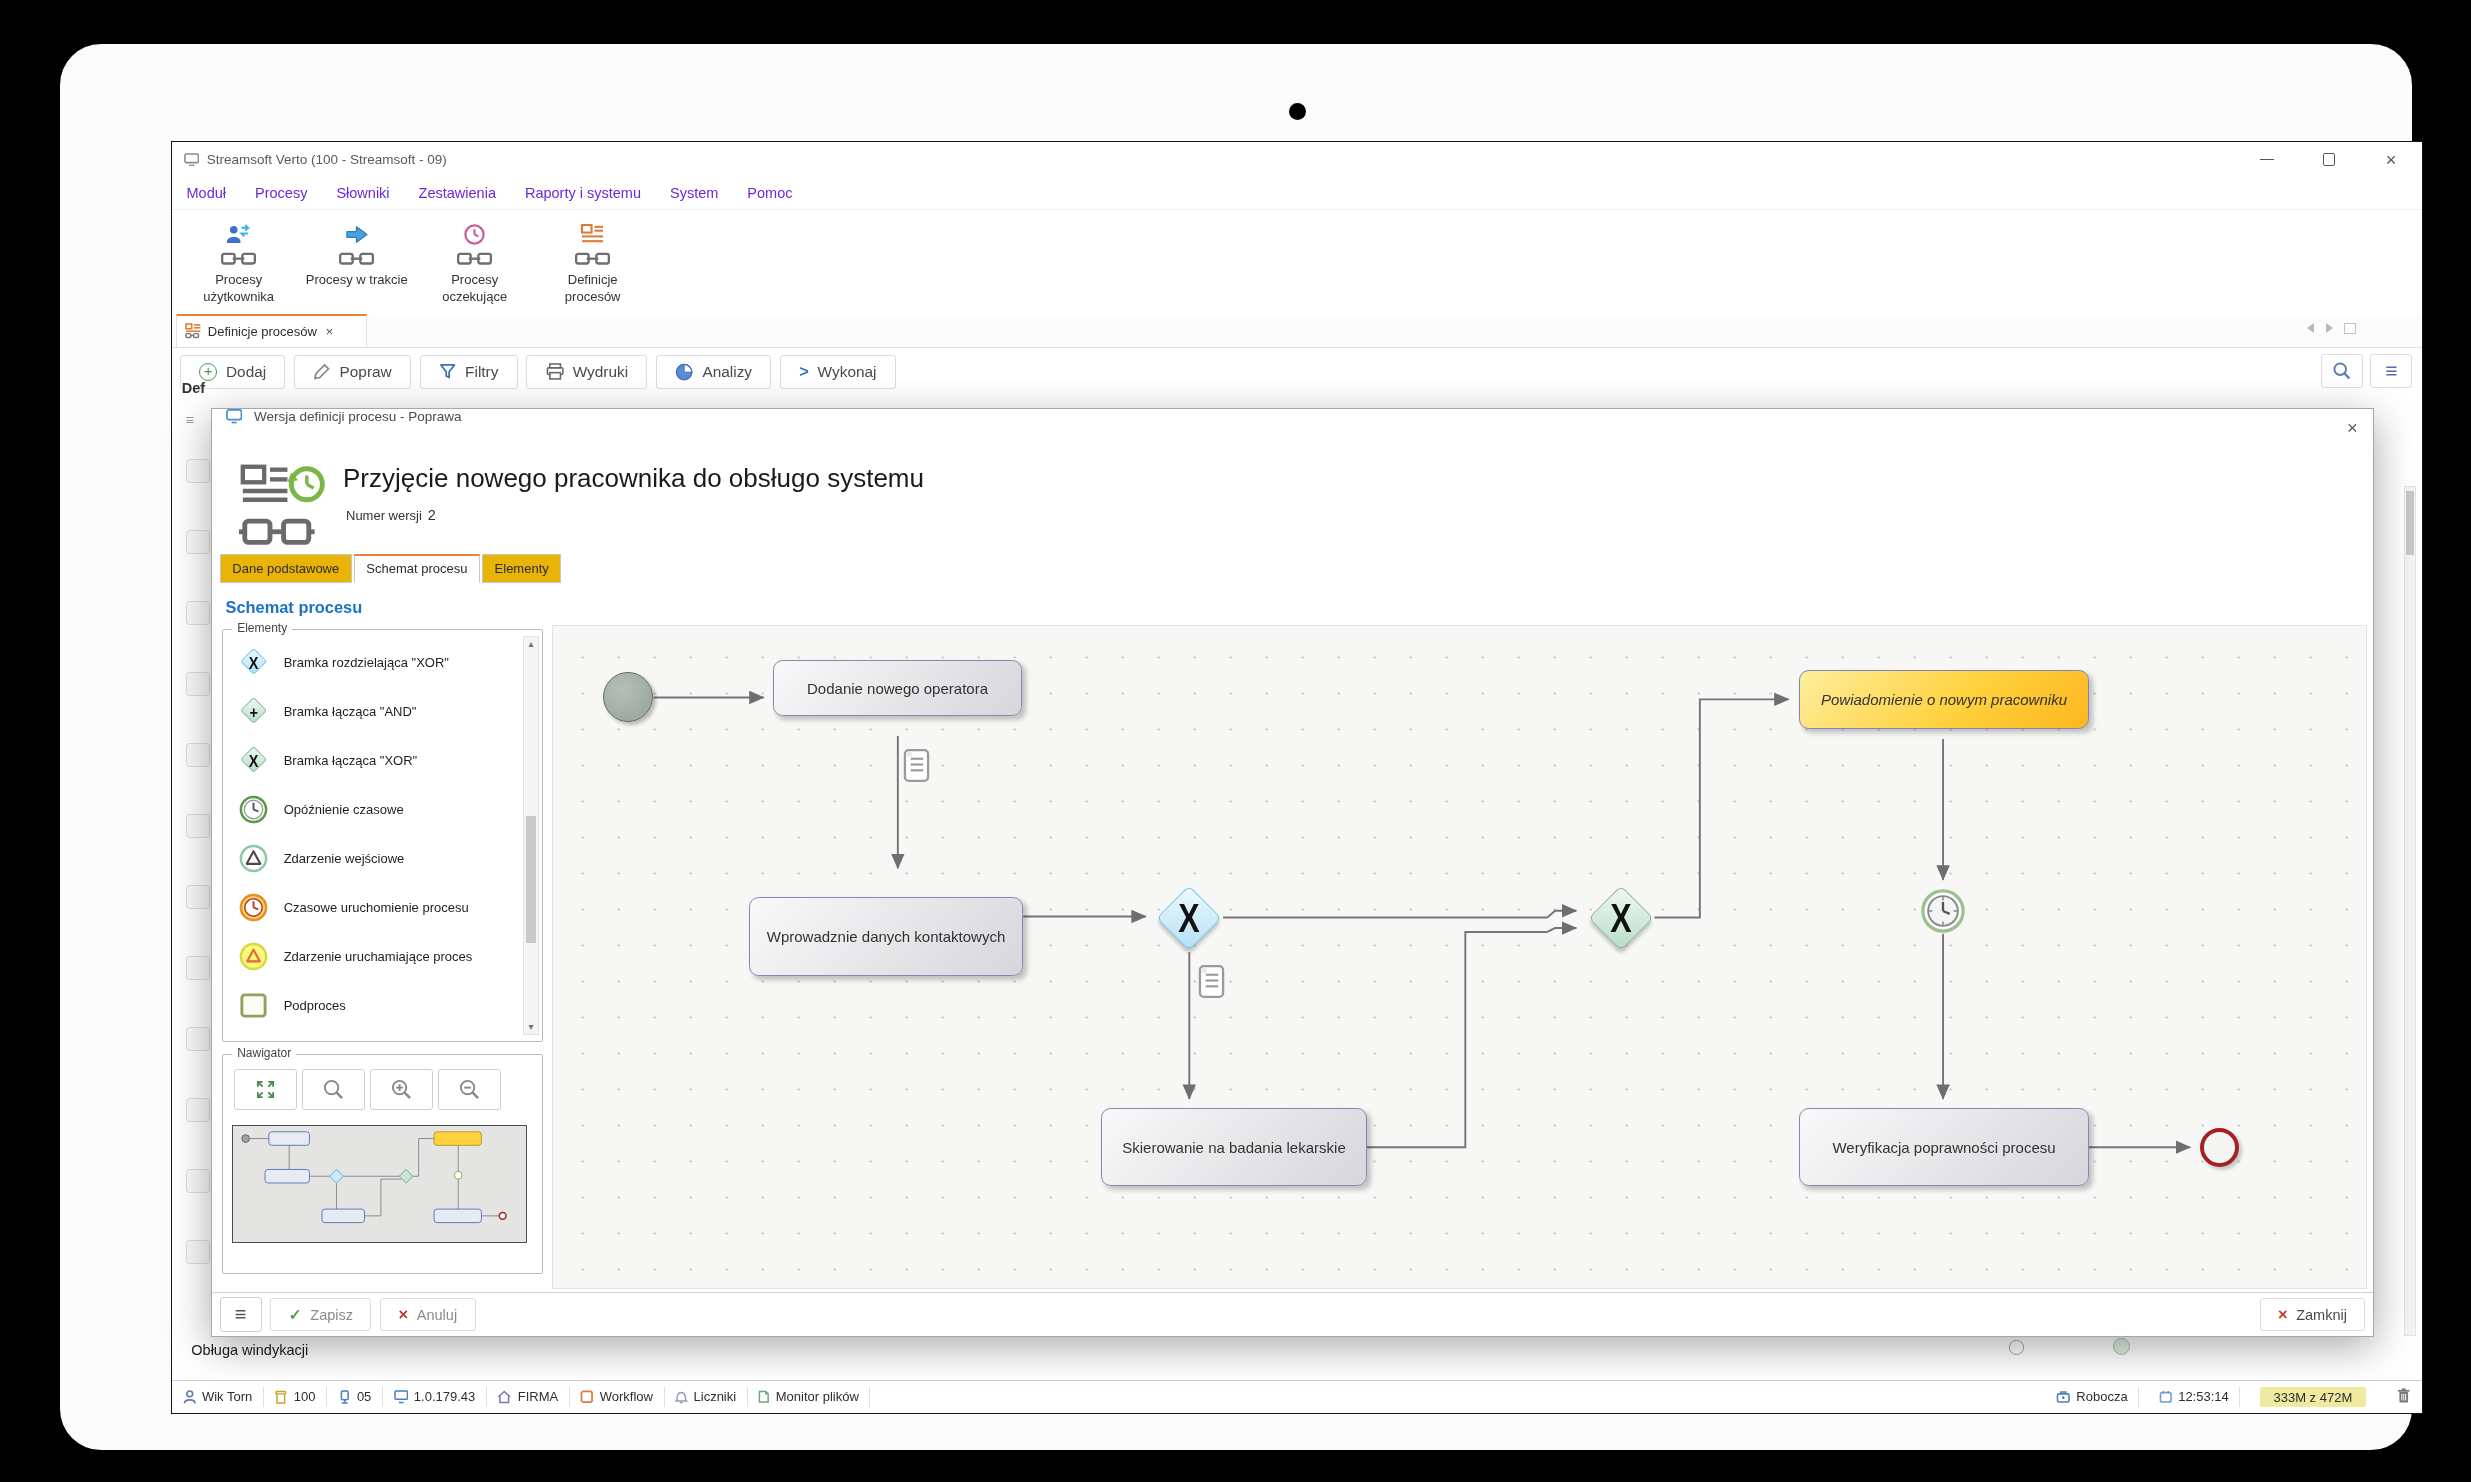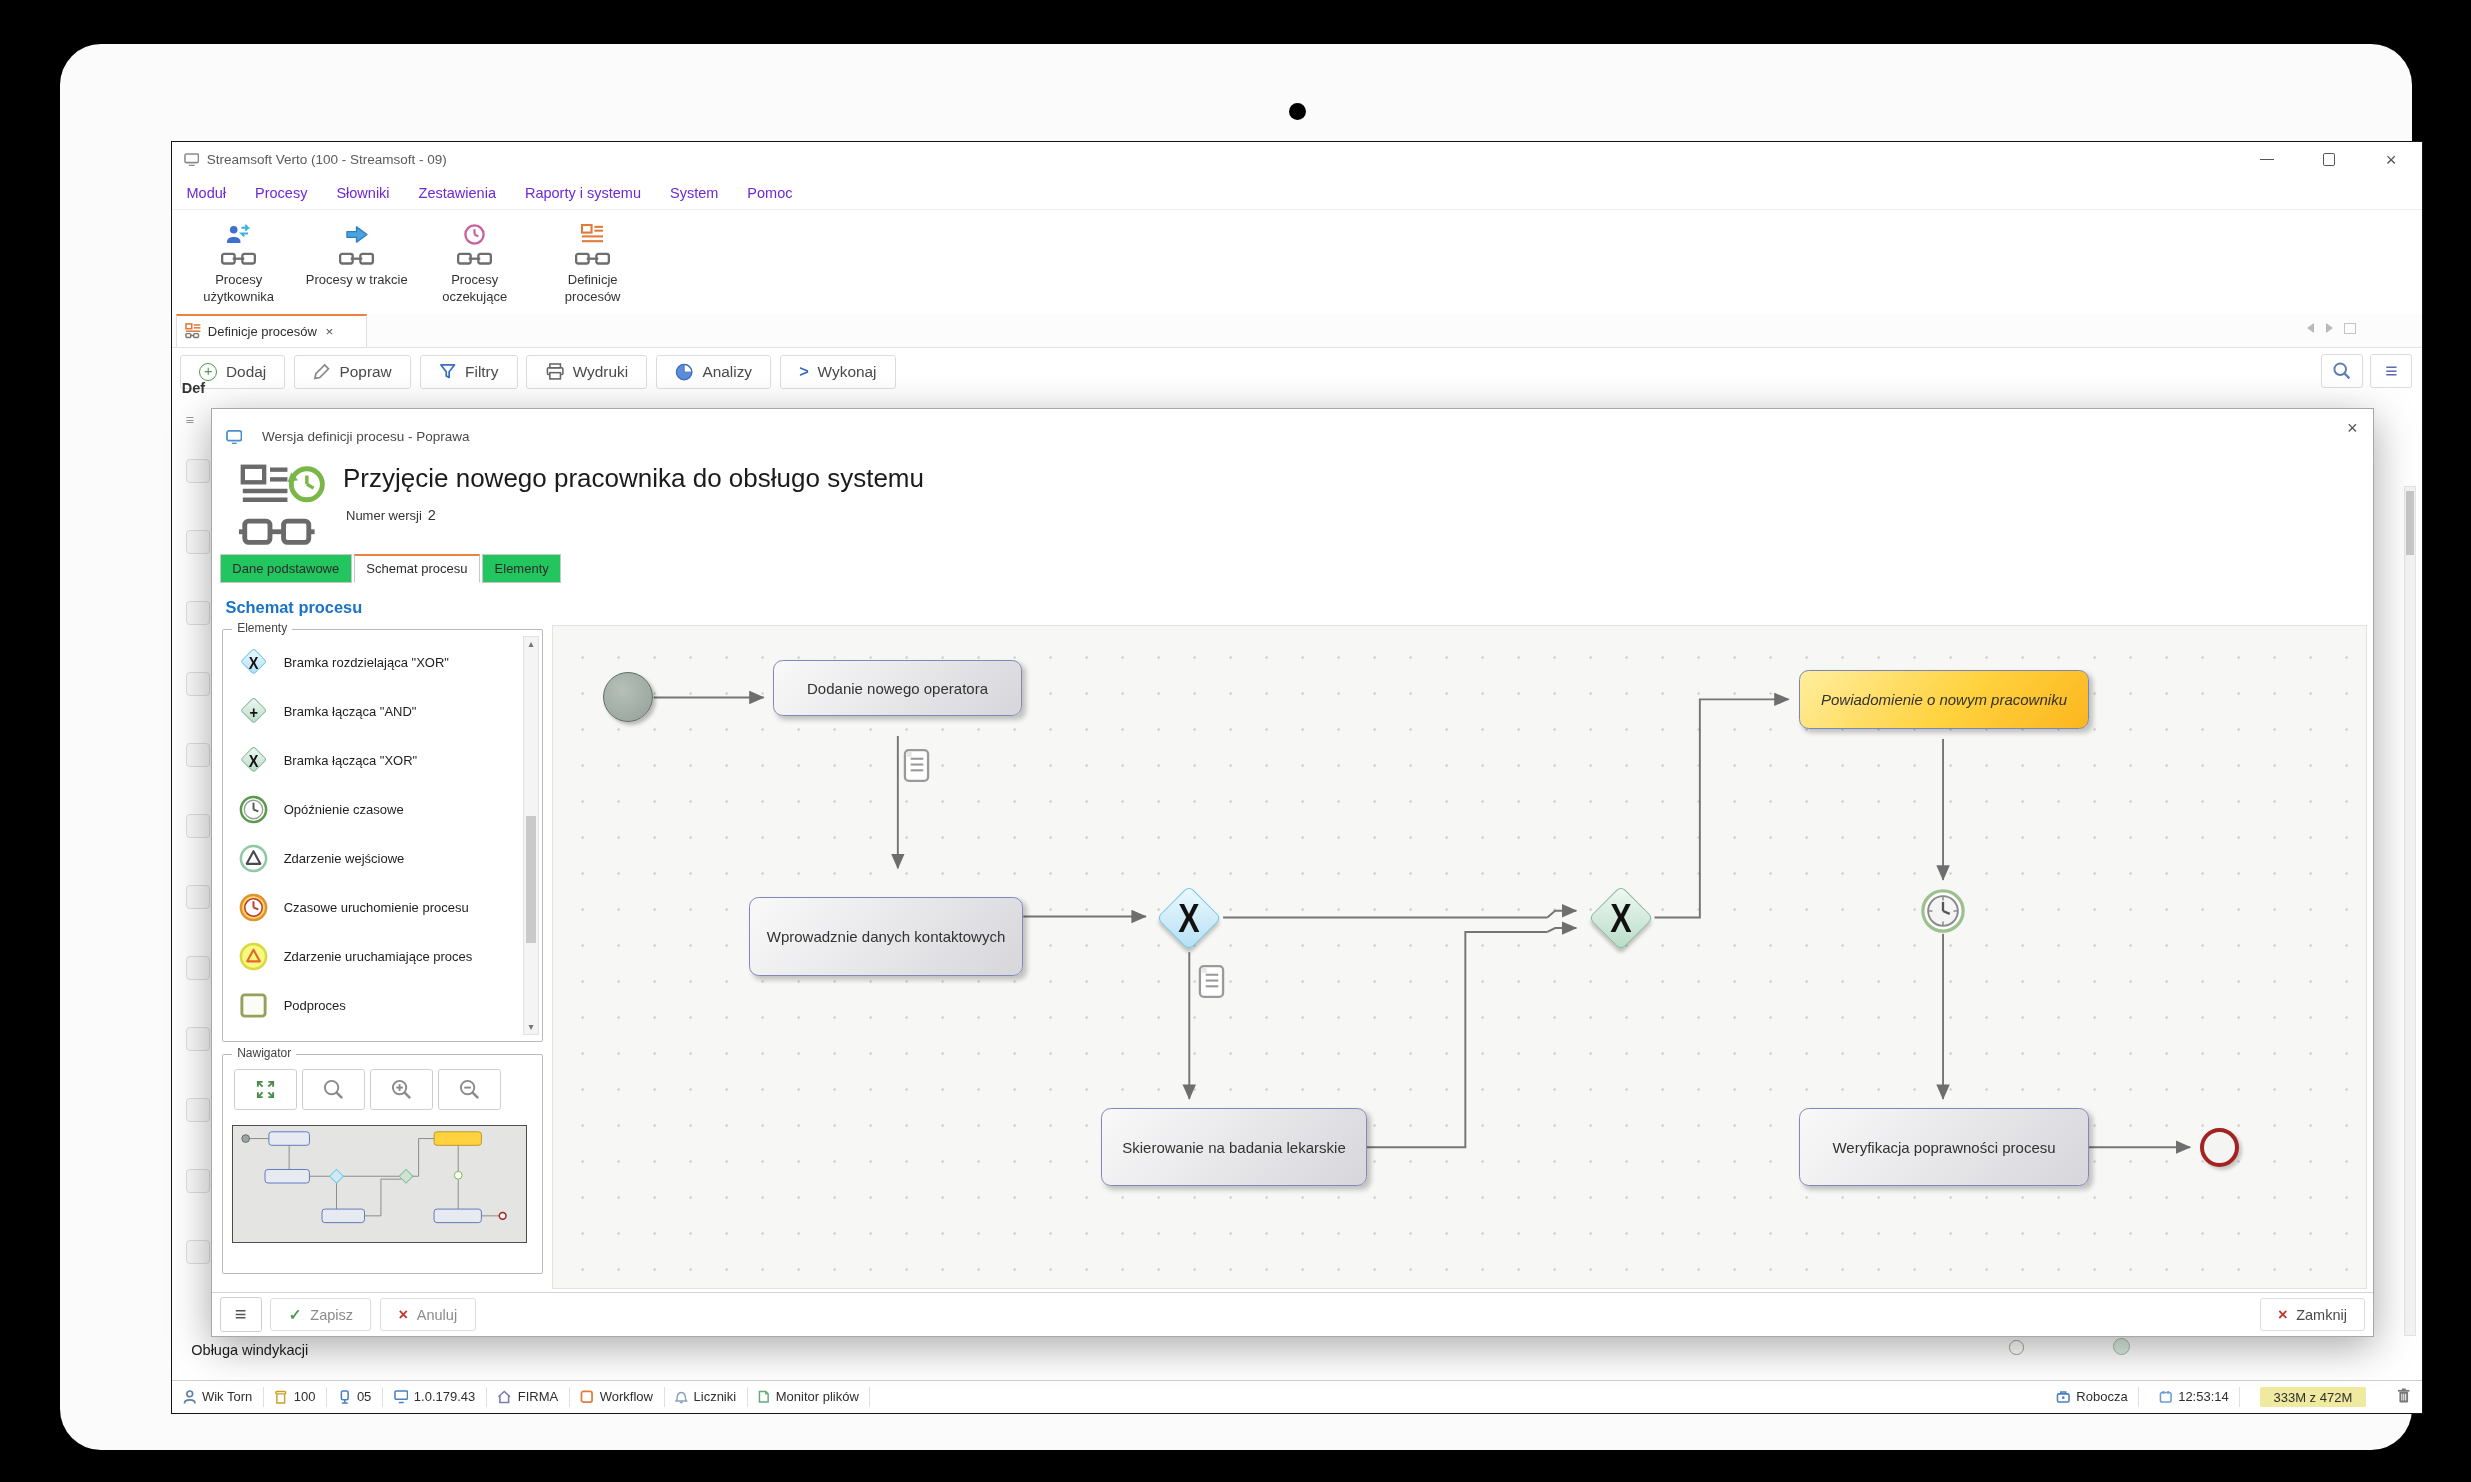--- a/index.html
+++ b/index.html
@@ -70,30 +70,30 @@
   .statusbar { position:absolute; left:0; bottom:0; right:0; height:33px; border-top:1px solid #cfcfcf;
                display:flex; align-items:center; font-size:13px; color:#2e2e2e; background:#fff; }
   .sitem { display:flex; align-items:center; gap:5.8px; padding:0 10.6px; height:19.3px; border-right:1px solid #e0e0e0; }
   .sright { margin-left:auto; display:flex; align-items:center;gap:9px; }
   .hl { background:#efeaa0; padding:2.9px 13.5px; border-radius:1.9px; }
   .trash-wrap { padding:0 11.6px; }
 
   
   .dialog { position:absolute; left:39px; top:266px; width:2163px; height:929px; background:#fff;
             border:1px solid #a8a8a8; box-shadow:0 9.7px 39px rgba(0,0,0,.35); }
-  .dlg-title { position:absolute; left:0; top:0; right:0; height:35px; display:flex; align-items:flex-end; gap:20px; padding:0 13.5px; }
+  .dlg-title { position:absolute; left:0; top:0; right:0; height:35px; display:flex; align-items:flex-start; gap:12px; padding:0 13.5px; }
   .dlg-title .dtxt { font-size:13.5px; color:#4a4a4a; }
   .dlg-close { position:absolute; right:15.4px; top:7.7px; font-size:18.3px; color:#555; }
   .dlg-headicon { position:absolute; left:25px; top:50px; }
   .dlg-heading { position:absolute; left:131px; top:54px; font-size:26px; color:#1b1b1b; }
   .dlg-version { position:absolute; left:134px; top:98px; font-size:13px; color:#333; }
   .dlg-version b { font-size:14.5px; font-weight:normal; margin-left:5.8px; }
 
   .dlg-tabs { position:absolute; left:7.7px; top:145px; display:flex; align-items:flex-end; }
-  .dtab { background:#22c55e; border:1px solid #c7c7c7; padding:5.8px 11.6px 5.8px; font-size:13px; color:#2c2c2c; margin-right:1.9px; }
+  .dtab { background:#eab308; border:1px solid #c7c7c7; padding:5.8px 11.6px 5.8px; font-size:13px; color:#2c2c2c; margin-right:1.9px; }
   .dtab.active { background:#fff; border-top:2.9px solid #e8823c; border-bottom:1px solid #fff; padding-top:4.8px; }
 
   .sec-title { position:absolute; left:13.5px; top:189px; font-size:16.4px; font-weight:bold; color:#1a73c4; }
 
   .group { position:absolute; border:1px solid #b9b9b9; border-radius:1.9px; background:#fff; }
   .legend { position:absolute; top:-8.7px; left:9.7px; background:#fff; padding:0 4.8px; font-size:12px; color:#444; }
   .g-elements { left:9.7px; top:220px; width:321px; height:413px; }
   .g-nav { left:9.7px; top:645px; width:321px; height:220px; }
 
   .ellist { position:absolute; left:3.9px; top:7.7px; right:21px; bottom:3.9px; overflow:hidden; }

